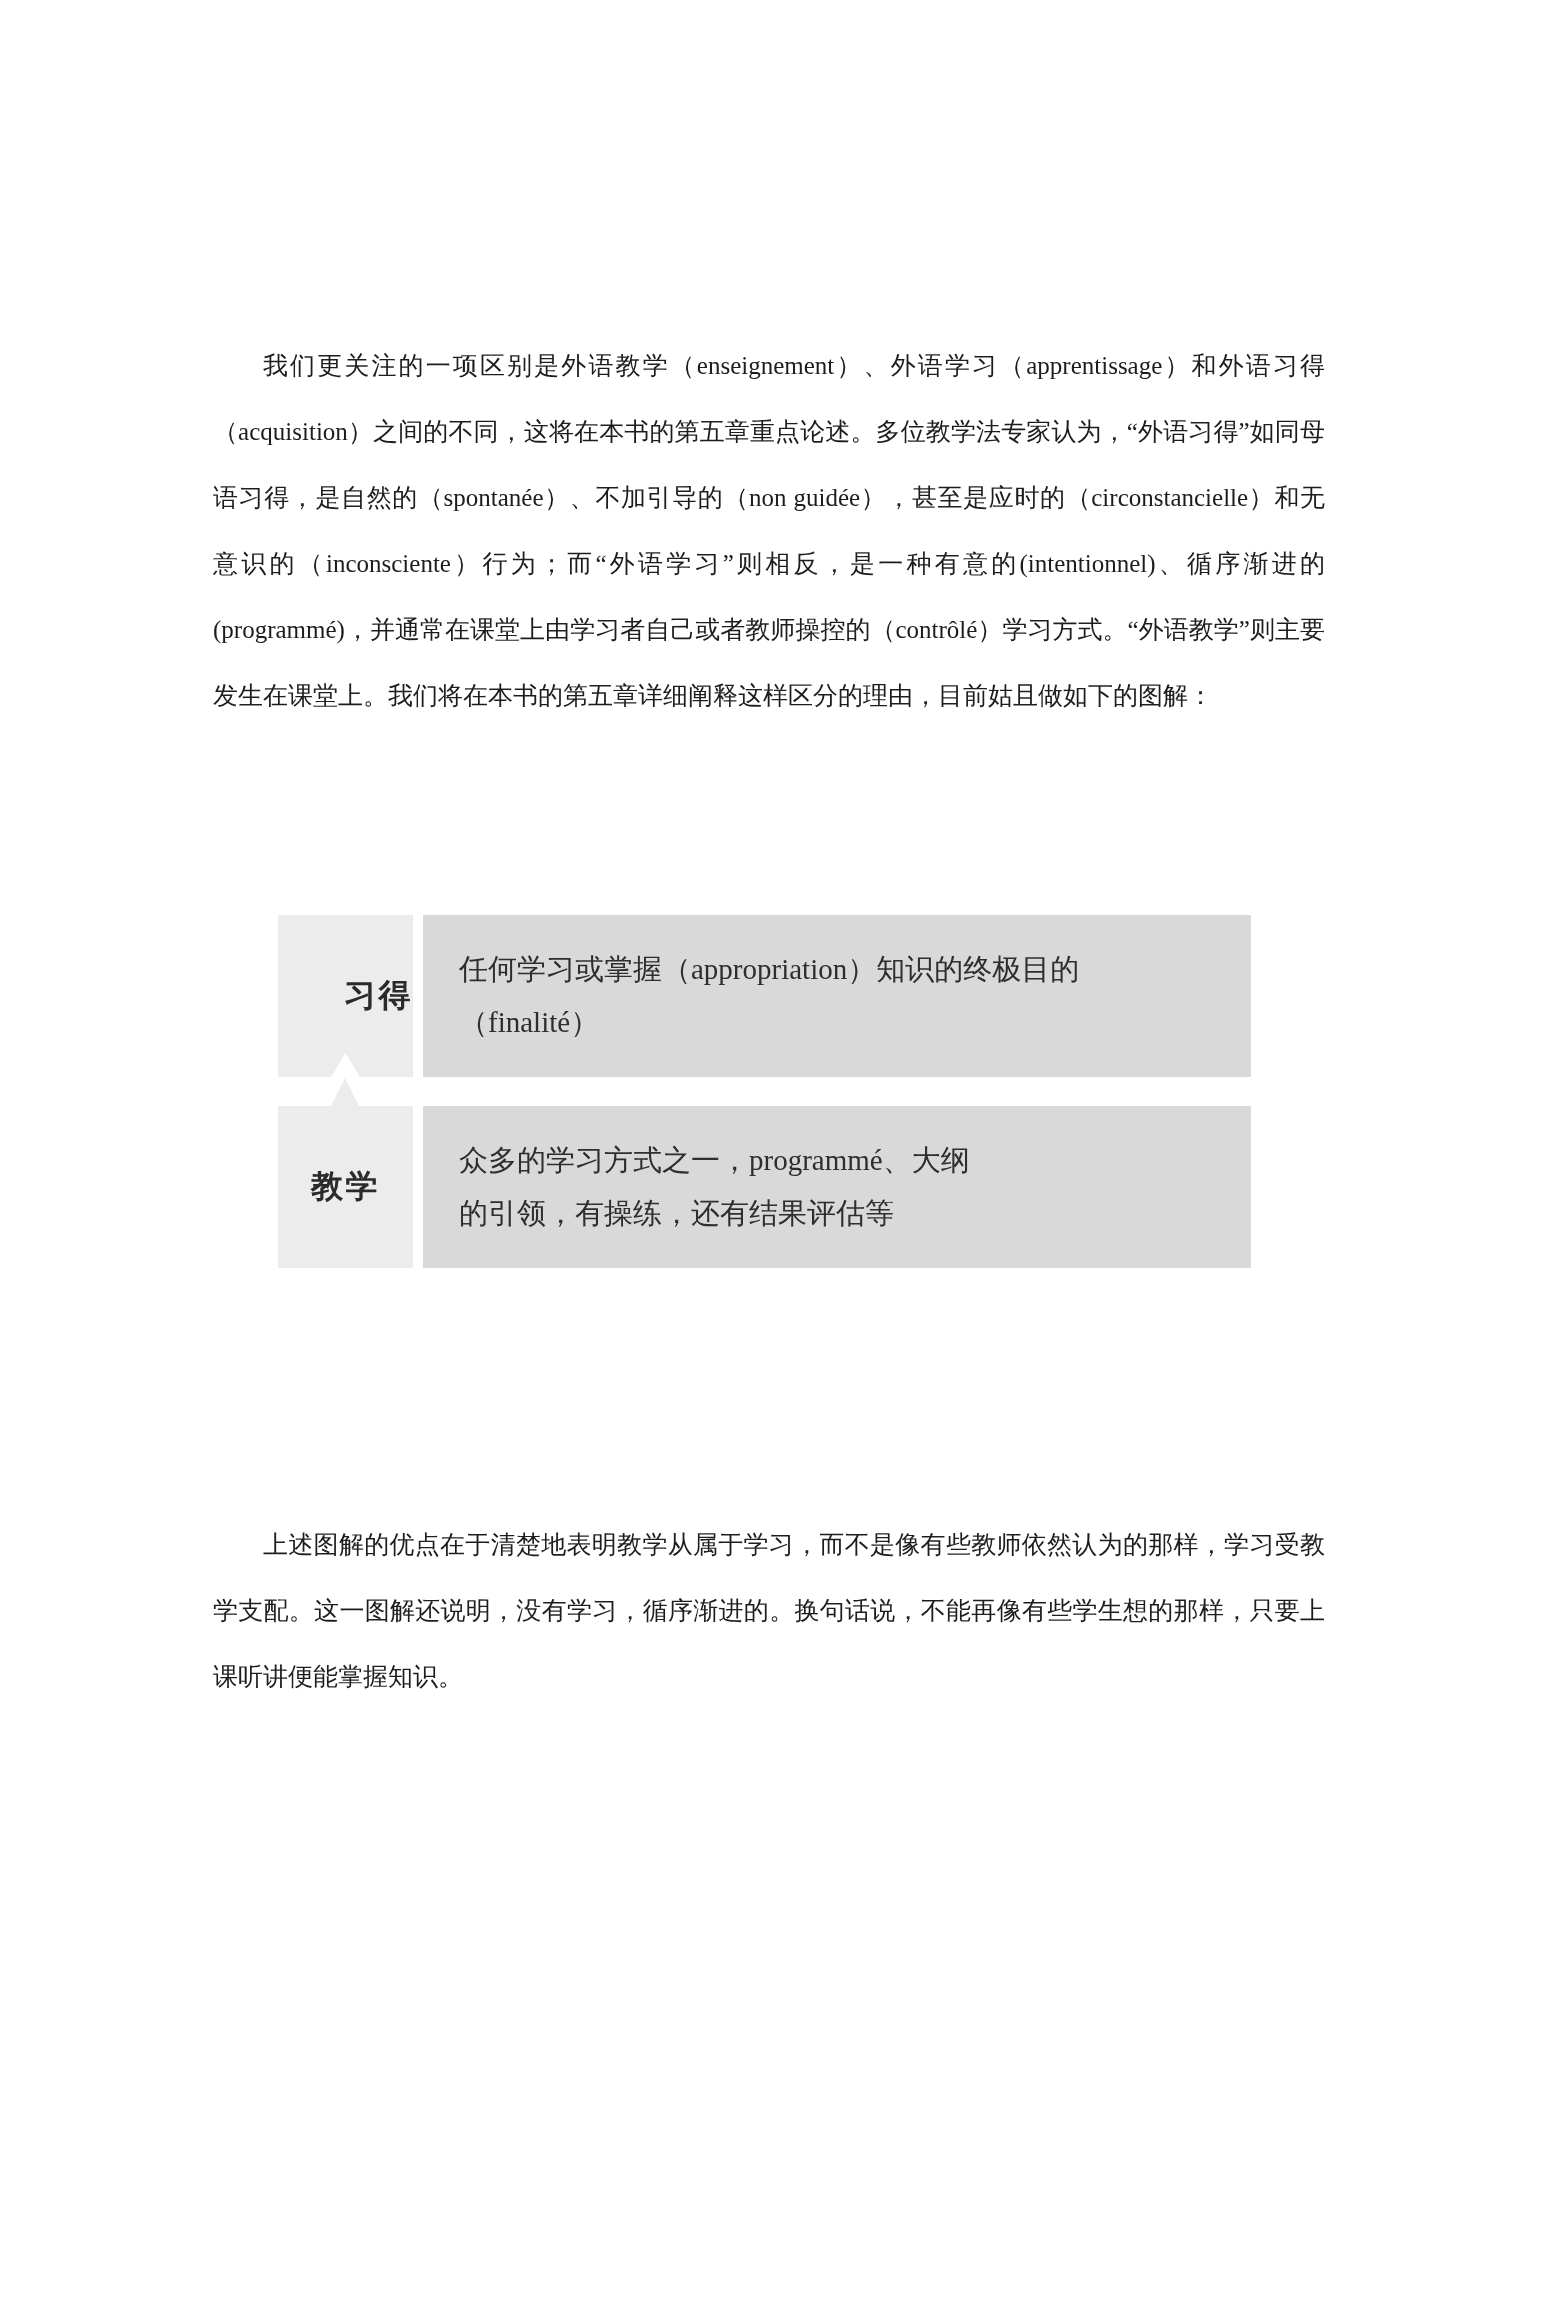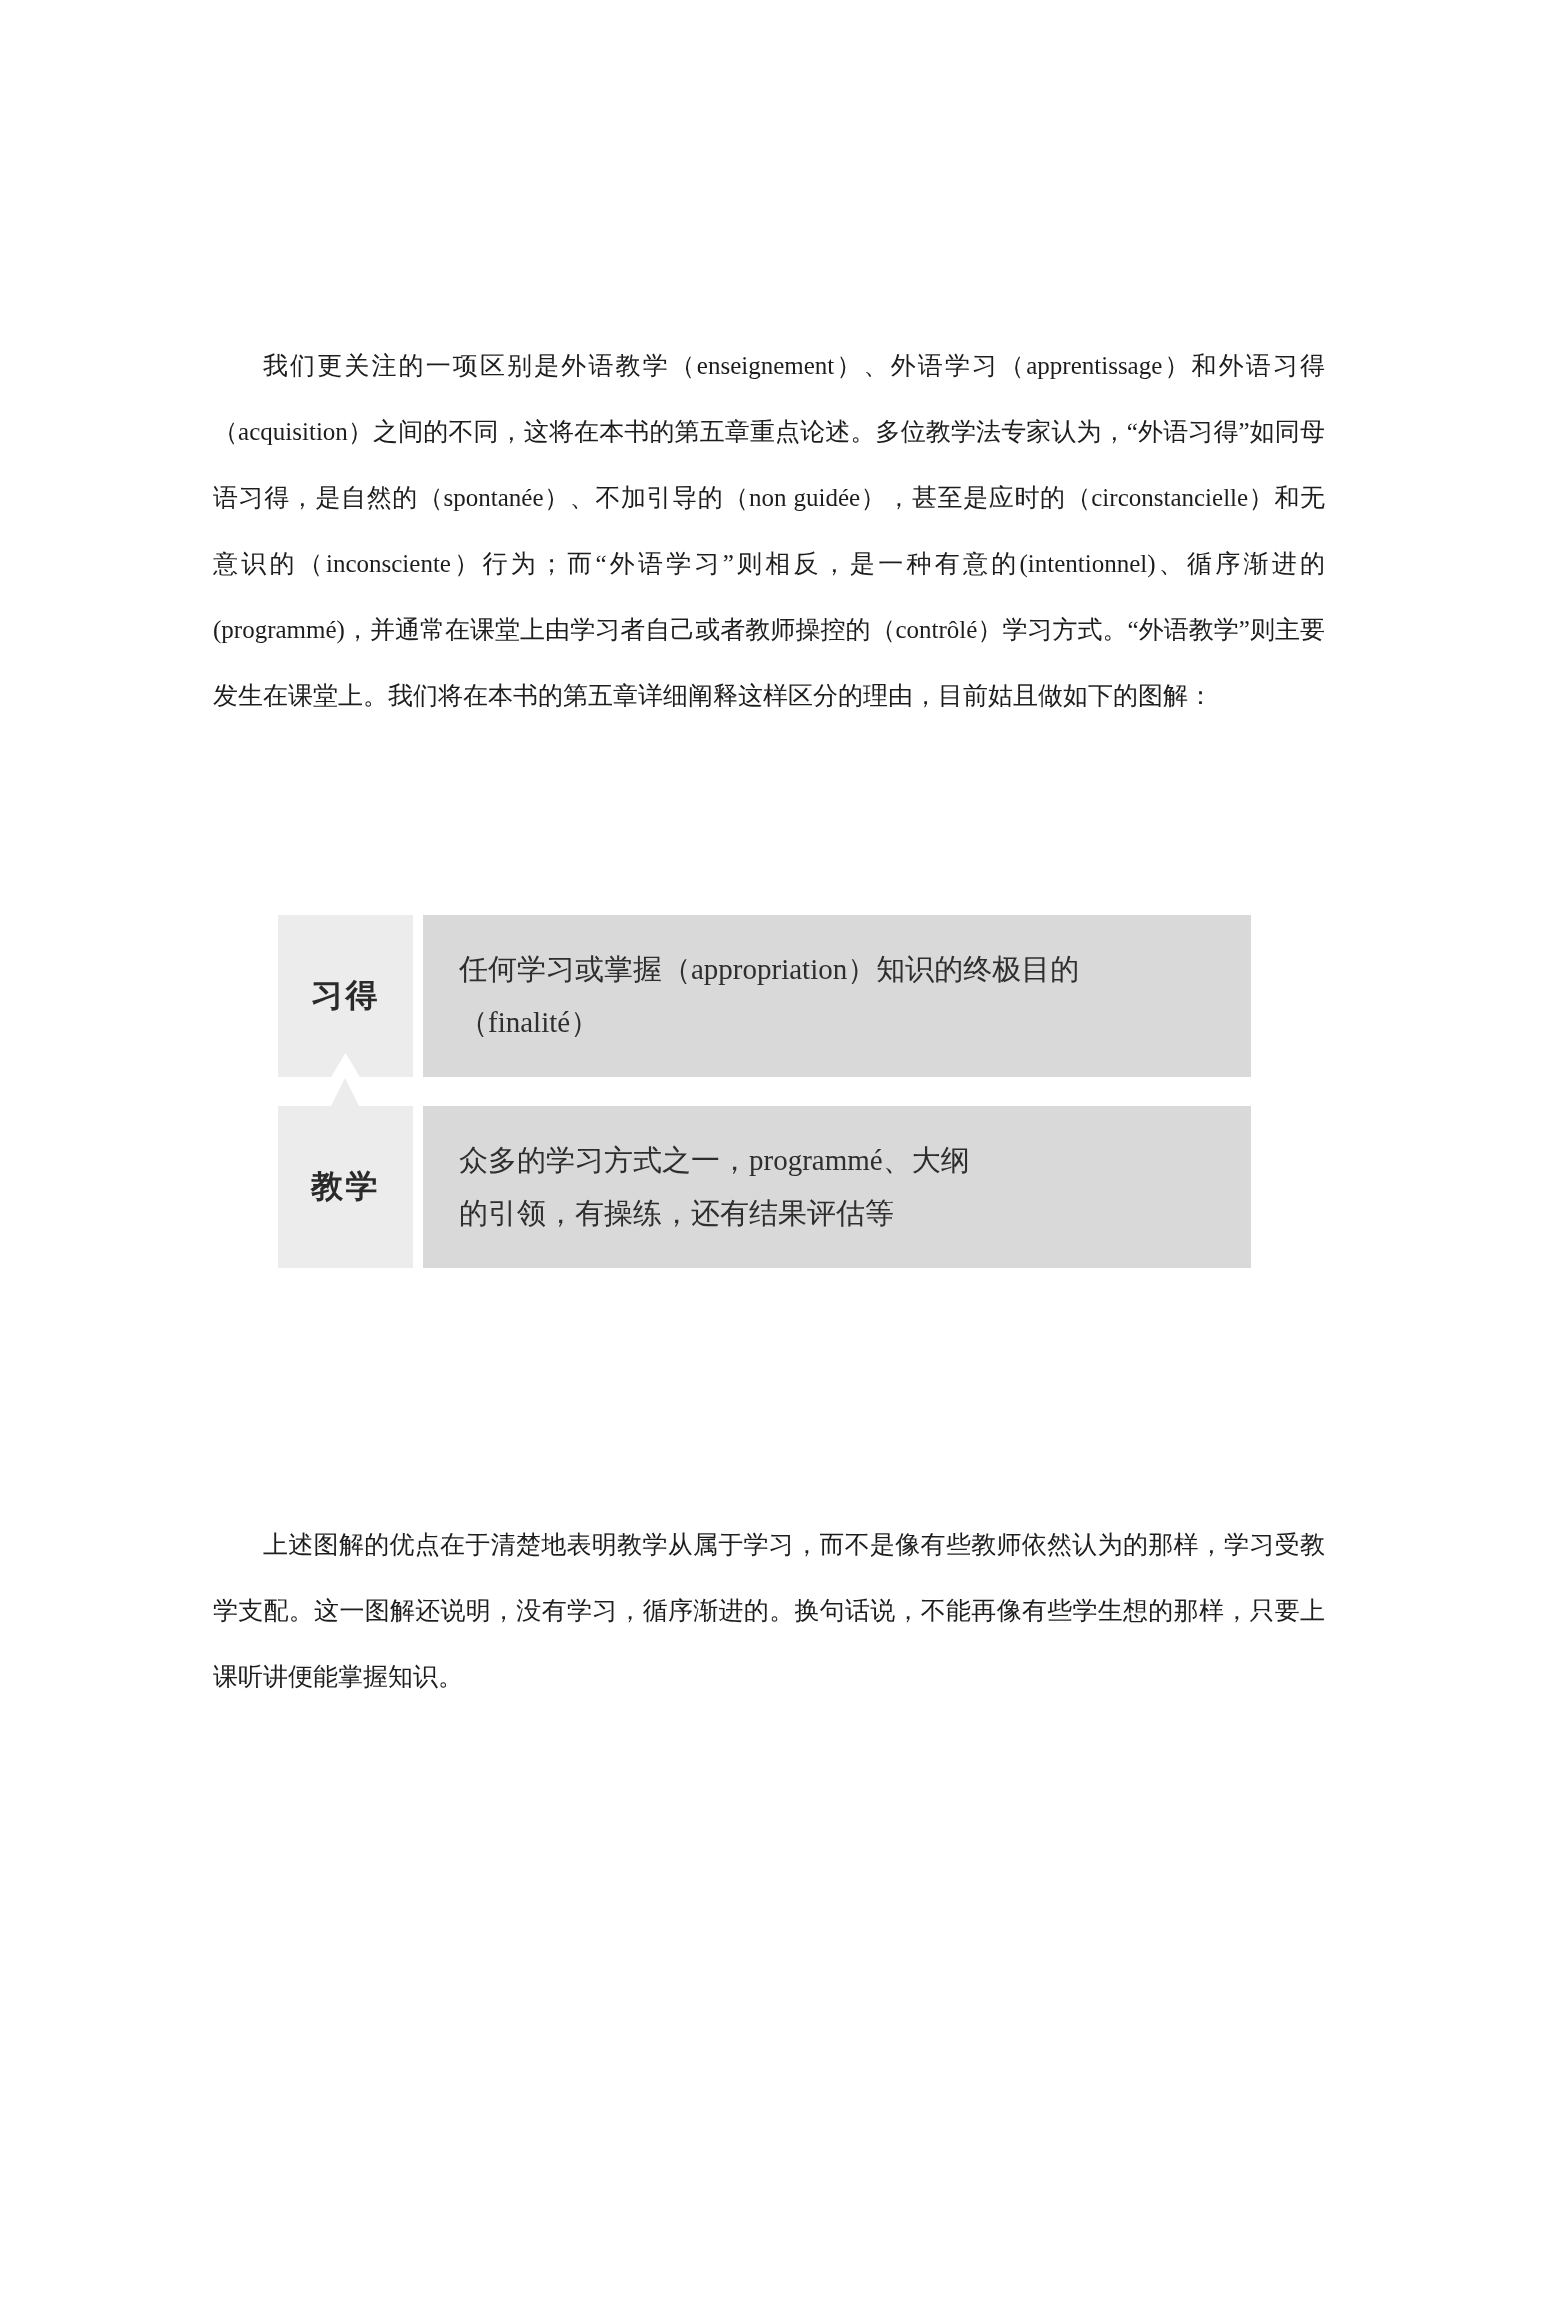--- a/index.html
+++ b/index.html
@@ -75,20 +75,21 @@
     font-family:"Liberation Sans", sans-serif;
     font-weight:700;
     font-size:32px;
     letter-spacing:2.5px;
     color:#2a2a2a;
     flex-shrink:0;
   }
   
   .notched{
     clip-path:polygon(0 0,100% 0,100% 100%,calc(50% + 14.4px) 100%,50% calc(100% - 24px),calc(50% - 14.4px) 100%,0 100%);
+    justify-content:flex-end;
   }
   
   .uparrow{
     position:absolute;
     left:50%;
     top:-28px;
     margin-left:-14.4px;
     width:0;
     height:0;
     border-left:14.4px solid transparent;

